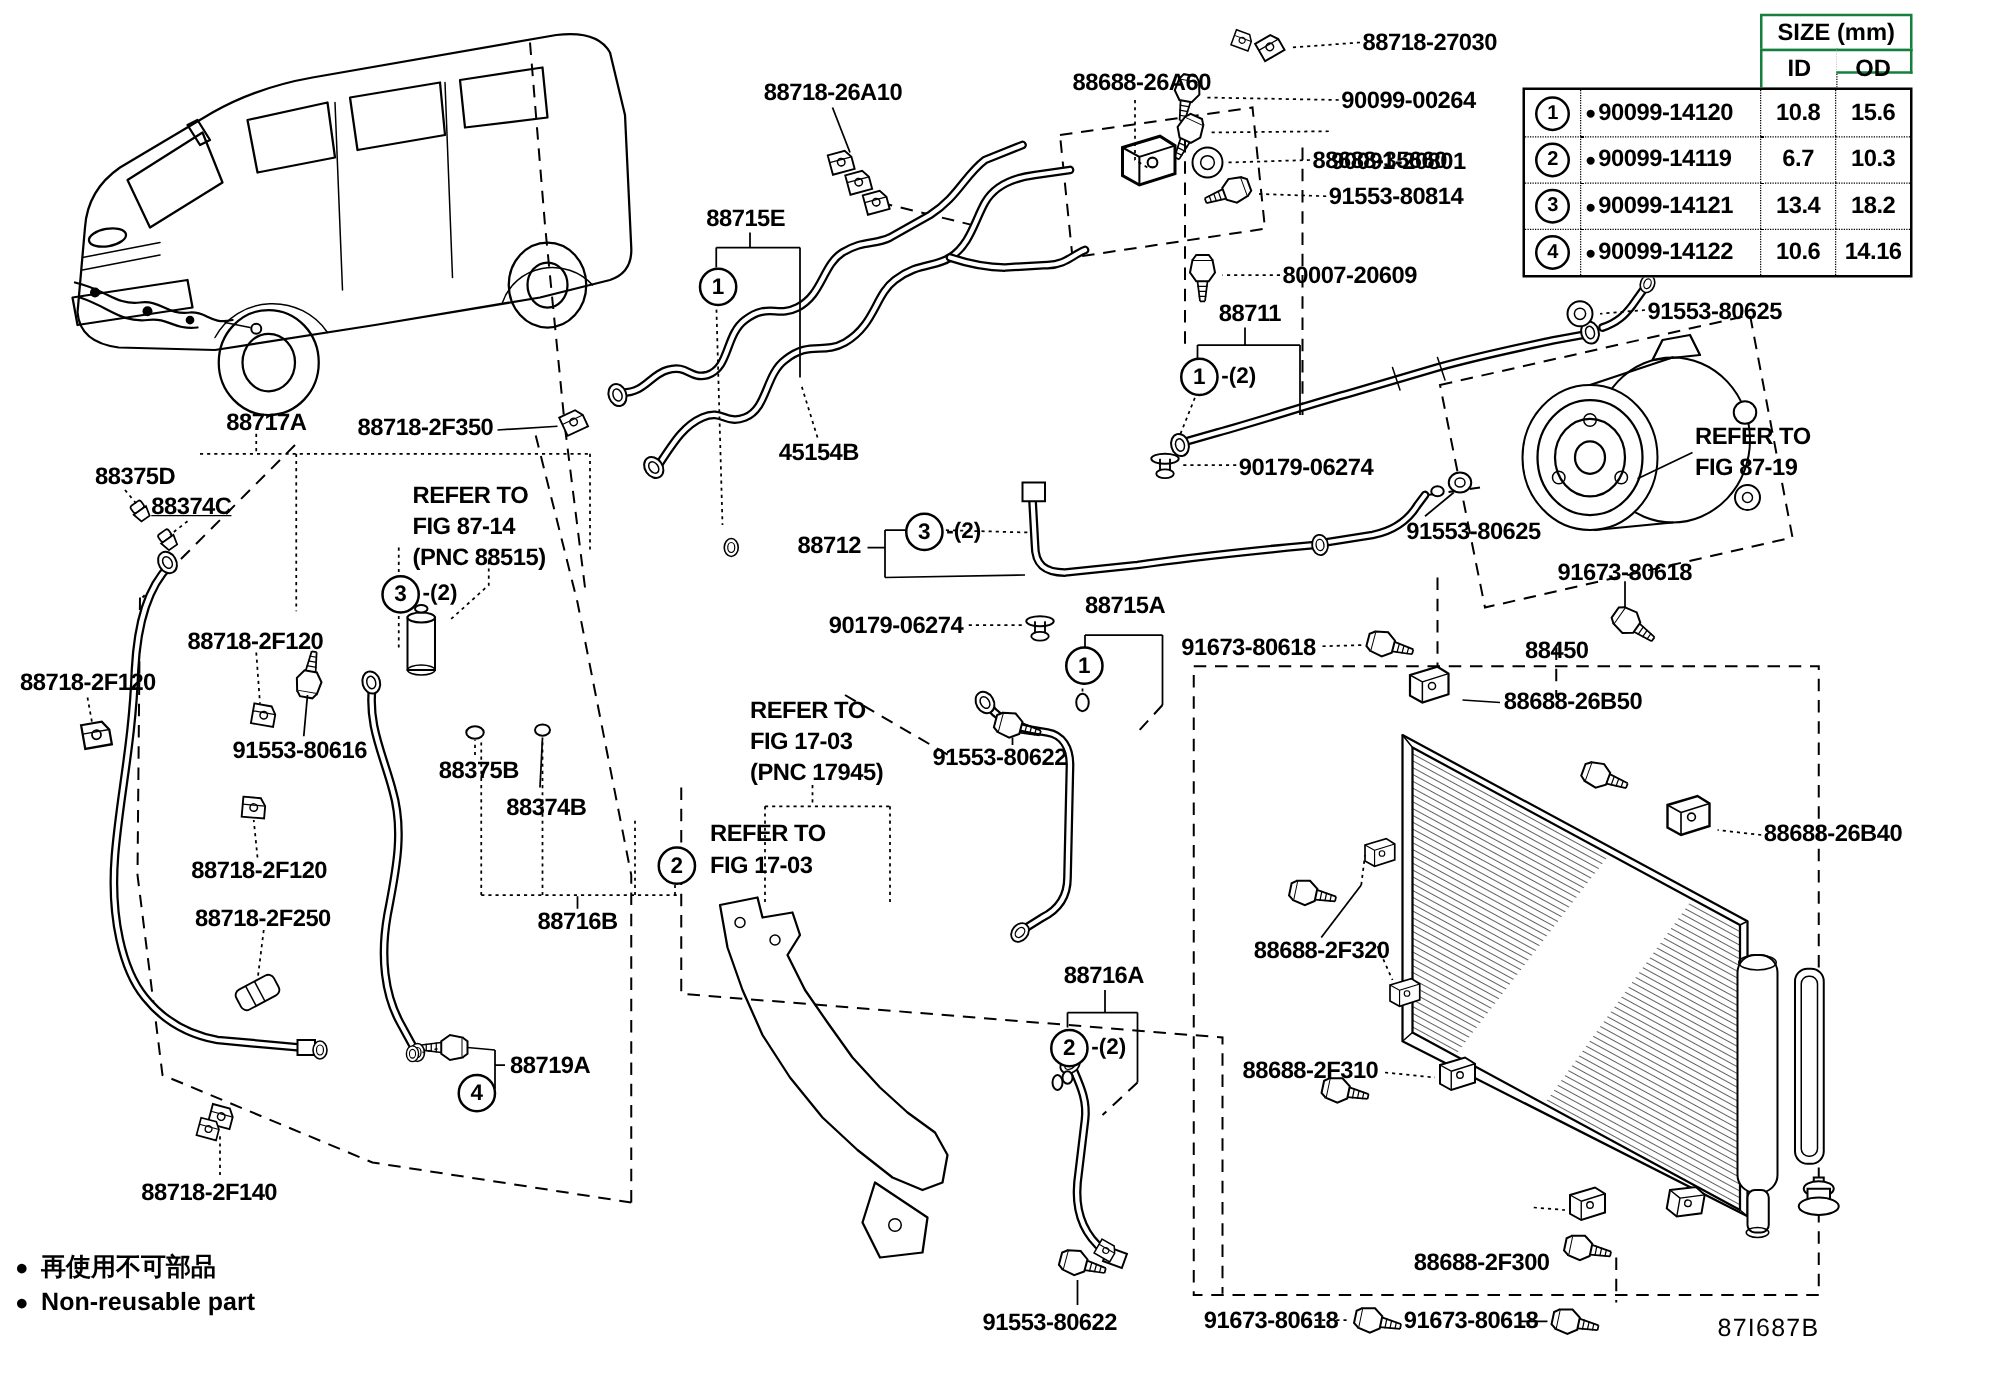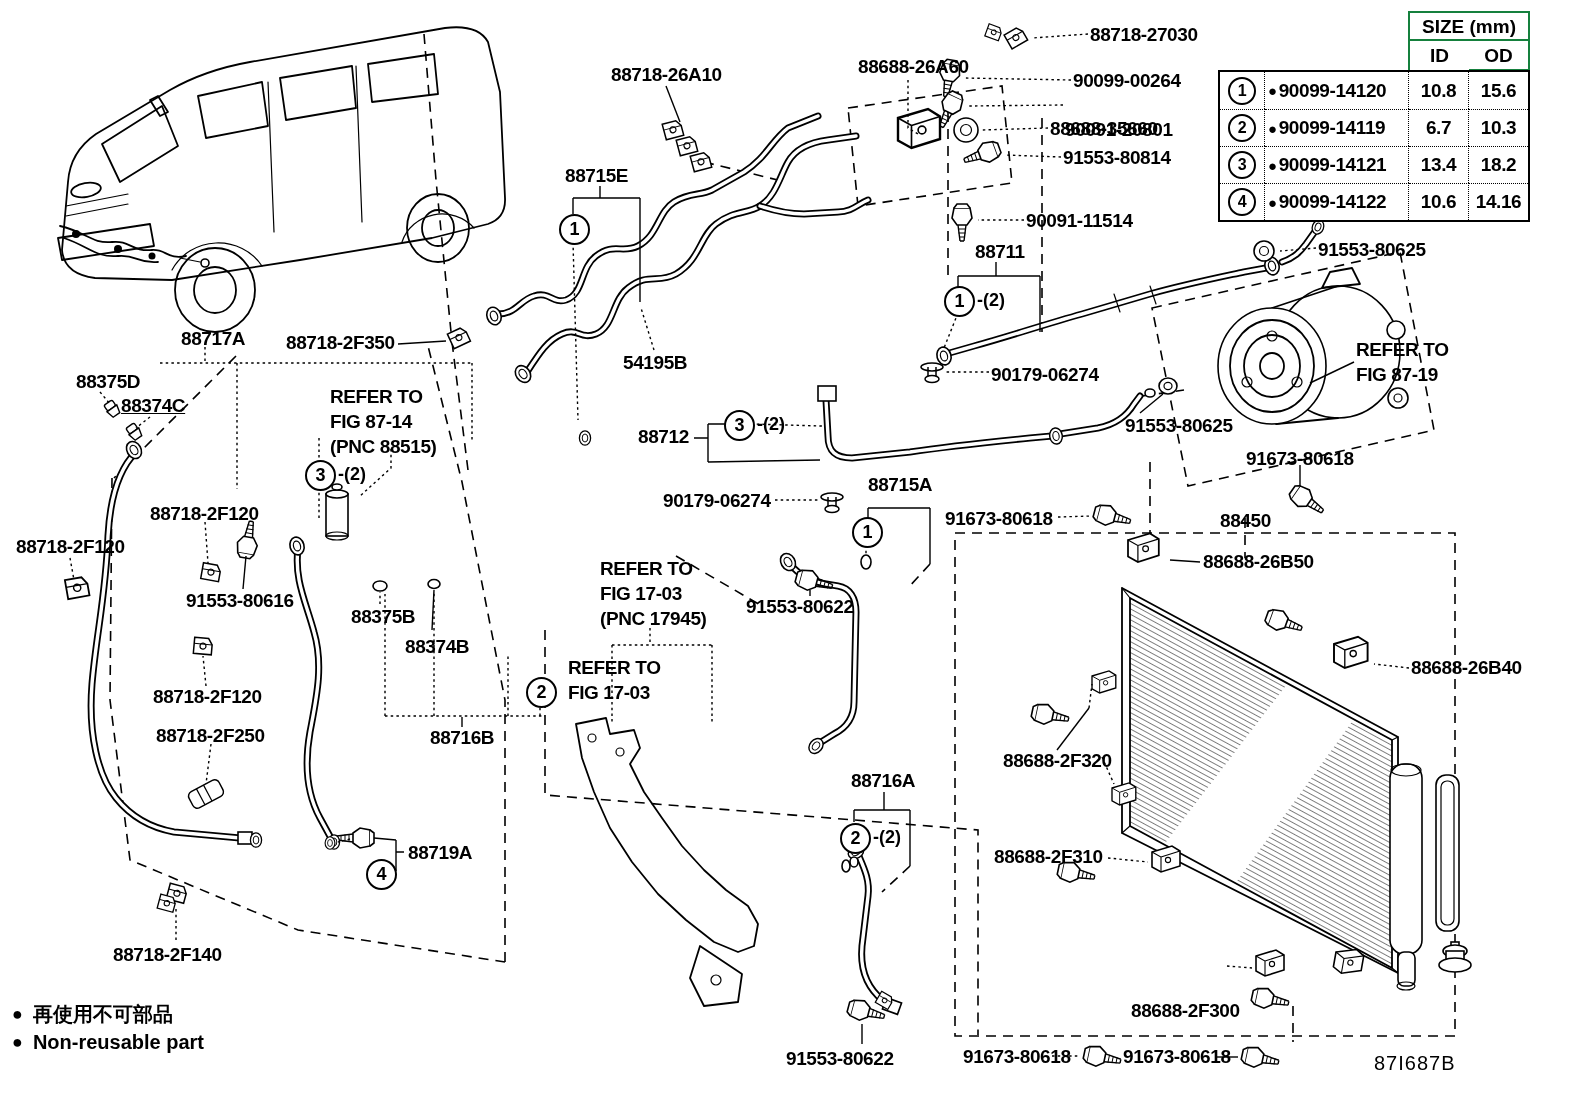--- a/index.html
+++ b/index.html
@@ -20,21 +20,21 @@
   .co-circle{display:block;width:27px;height:27px;border:2px solid #000;border-radius:50%;
              background:#fff;text-align:center;font:bold 18px/27px "Liberation Sans",sans-serif;}
   .co-suffix{position:absolute;left:33px;top:2px;font:bold 18px/24px "Liberation Sans",sans-serif;
              white-space:nowrap;}
   
   #size-table{position:absolute;left:1218px;top:11px;width:312px;height:215px;font-weight:bold;}
   .st-box{position:absolute;border:2px solid #15803d;background:#fff;box-sizing:border-box;
           text-align:center;font-size:19px;}
   #st-title{left:190px;top:0;width:122px;height:30px;line-height:27px;}
   #st-id{left:190px;top:28px;width:62px;height:33px;line-height:30px;border-right:1px dotted #000;}
-  #st-od{left:251px;top:28px;width:61px;height:32px;line-height:30px;border-left:none;}
+  #st-od{left:251px;top:28px;width:61px;height:20px;line-height:30px;border-left:none;}
   #st-data{position:absolute;left:0;top:59px;width:312px;border:2px solid #000;box-sizing:border-box;background:#fff;}
   .st-row{display:grid;grid-template-columns:45px 144px 60px 59px;height:37px;}
   .st-cell{border-top:1px dotted #000;border-right:1px dotted #000;display:flex;align-items:center;
            justify-content:center;font-size:19px;letter-spacing:-0.4px;}
   .st-row:first-child .st-cell{border-top:none;}
   .st-cell:last-child{border-right:none;}
   .st-part{justify-content:flex-start;padding-left:3px;}
   .circ{display:inline-block;width:24px;height:24px;border:2px solid #000;border-radius:50%;
         text-align:center;font:bold 16px/24px "Liberation Sans",sans-serif;}
   .bdot{font-size:15px;margin-right:2px;}
@@ -372,28 +372,28 @@
   </g>
 </svg>
 
 <div id="labels-layer">
       <div class="part-label" style="left: 1090px; top: 22px;">88718-27030</div>
       <div class="part-label" style="left: 858px; top: 54px;">88688-26A60</div>
       <div class="part-label" style="left: 1073px; top: 68px;">90099-00264</div>
       <div class="part-label" style="left: 1065px; top: 93px; margin-top: 24px;">90091-20801</div>
       <div class="part-label" style="left: 1050px; top: 116px;">88688-35660</div>
       <div class="part-label" style="left: 1063px; top: 145px;">91553-80814</div>
-      <div class="part-label" style="left: 1026px; top: 208px;">90091-11514</div>
+      <div class="part-label" style="left: 1026px; top: 208px;">80007-20609</div>
       <div class="part-label" style="left: 611px; top: 62px;">88718-26A10</div>
       <div class="part-label" style="left: 565px; top: 163px;">88715E</div>
       <div class="part-label" style="left: 975px; top: 239px;">88711</div>
       <div class="part-label" style="left: 1318px; top: 237px;">91553-80625</div>
       <div class="part-label" style="left: 181px; top: 326px;">88717A</div>
       <div class="part-label" style="left: 286px; top: 330px;">88718-2F350</div>
-      <div class="part-label" style="left: 623px; top: 350px;">54195B</div>
+      <div class="part-label" style="left: 623px; top: 350px;">45154B</div>
       <div class="part-label" style="left: 991px; top: 362px;">90179-06274</div>
       <div class="part-label" style="left: 1356px; top: 337px;">REFER TO
 FIG 87-19</div>
       <div class="part-label" style="left: 638px; top: 424px;">88712</div>
       <div class="part-label" style="left: 1125px; top: 413px;">91553-80625</div>
       <div class="part-label" style="left: 1246px; top: 446px;">91673-80618</div>
       <div class="part-label" style="left: 663px; top: 488px;">90179-06274</div>
       <div class="part-label" style="left: 868px; top: 472px;">88715A</div>
       <div class="part-label" style="left: 945px; top: 506px;">91673-80618</div>
       <div class="part-label" style="left: 1220px; top: 508px;">88450</div>

